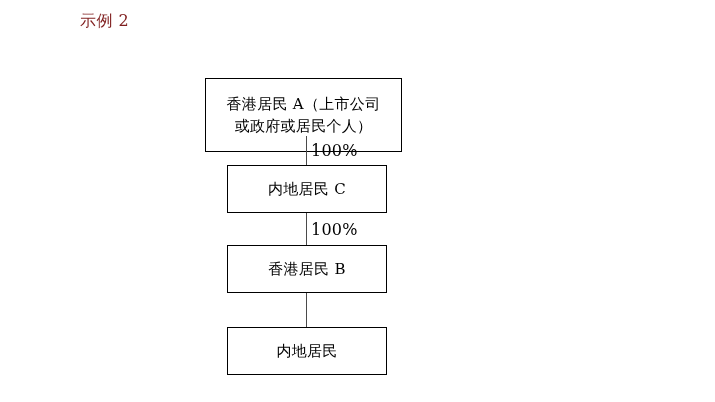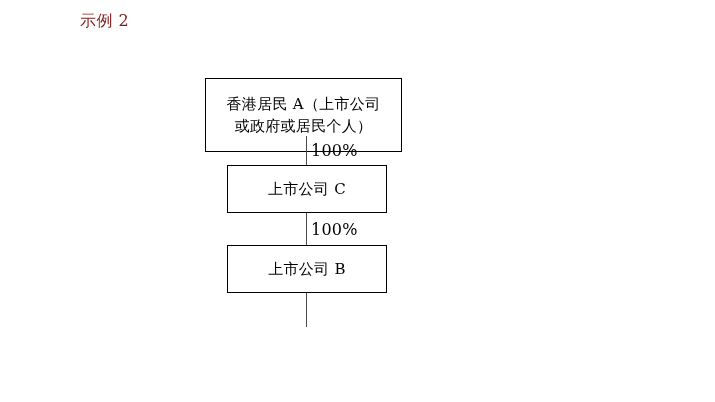--- a/index.html
+++ b/index.html
@@ -117,26 +117,29 @@
 
   <div class="node node-a">
     <span class="node-inner">香港居民 A（上市公司
 或政府或居民个人）</span>
   </div>
 
   <div class="connector connector-a-c"></div>
   <div class="edge-label label-a-c">100%</div>
 
   <div class="node node-c">
-    <span class="node-inner">上市公司 C</span>
+    <span class="node-inner">内地居民 C</span>
   </div>
 
   <div class="connector connector-c-b"></div>
   <div class="edge-label label-c-b">100%</div>
 
   <div class="node node-b">
-    <span class="node-inner">上市公司 B</span>
+    <span class="node-inner">香港居民 B</span>
   </div>
 
   <div class="connector connector-b-m"></div>
 
+  <div class="node node-m">
+    <span class="node-inner">内地居民</span>
+  </div>
 
 </div>
 
 </body></html>

